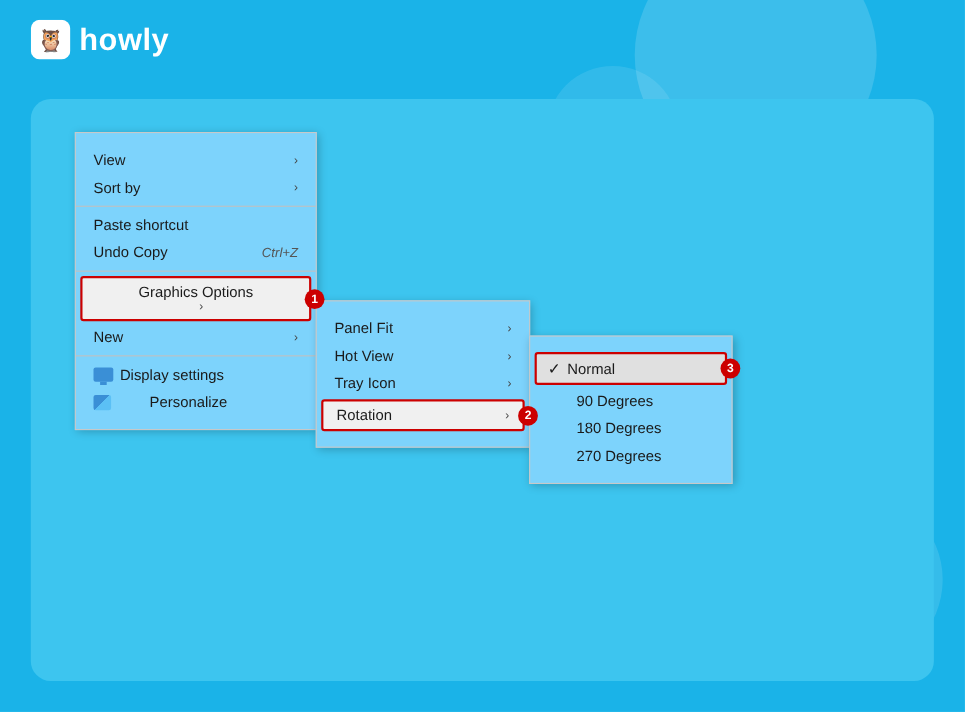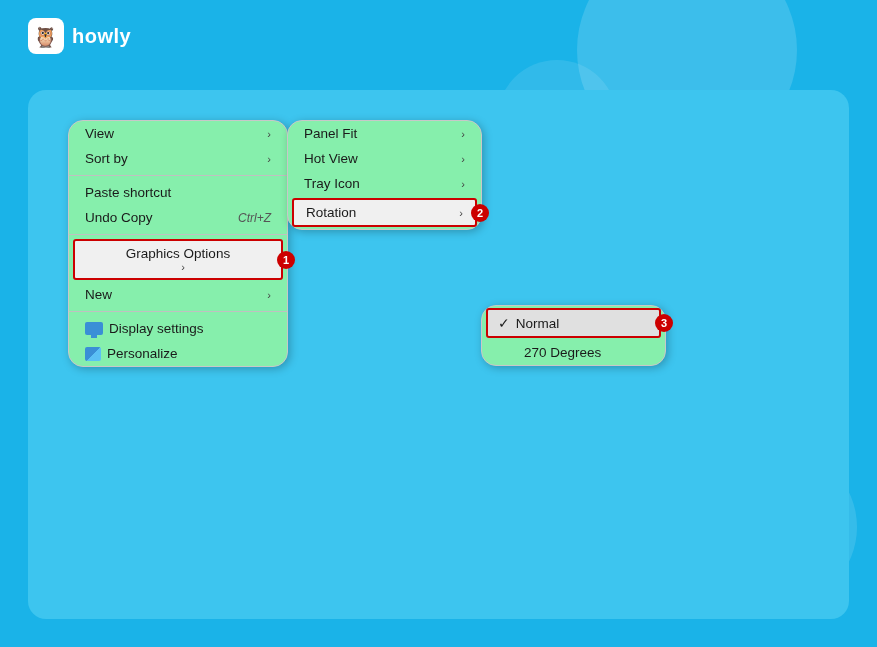--- a/index.html
+++ b/index.html
@@ -50,21 +50,21 @@
       display: flex;
       align-items: center;
       gap: 8px;
     }
     .logo-icon {
       width: 36px;
       height: 36px;
     }
     .logo-text {
       color: white;
-      font-size: 20px;
+      font-size: 28px;
       font-weight: 700;
       letter-spacing: 0.5px;
     }
 
     
     .content-area {
       position: absolute;
       top: 90px;
       left: 28px;
       right: 28px;
@@ -77,26 +77,26 @@
     .menus-container {
       position: absolute;
       top: 30px;
       left: 40px;
       display: flex;
       align-items: flex-start;
     }
 
     
     .context-menu {
-      background: #86efac;
+      background: #7dd3fc;
       border: 1px solid #c8c8c8;
-      border-radius: 15px;
+      border-radius: 0;
       box-shadow: 2px 2px 8px rgba(0,0,0,0.25);
       min-width: 220px;
-      padding: 0 0;
+      padding: 12px 0;
       font-size: 13.5px;
       color: #1a1a1a;
     }
 
     .menu-item {
       padding: 5px 16px 5px 16px;
       display: flex;
       align-items: center;
       justify-content: space-between;
       cursor: pointer;
@@ -141,20 +141,21 @@
       height: 18px;
       border-radius: 50%;
       display: flex;
       align-items: center;
       justify-content: center;
       z-index: 10;
     }
 
     
     .submenu-1 {
+      margin-top: 153px;
       margin-left: -1px;
       min-width: 195px;
     }
 
     
     .submenu-2 {
       margin-top: 185px;
       margin-left: -1px;
       min-width: 185px;
     }
@@ -260,21 +261,21 @@
       <hr class="menu-divider">
 
       <div class="menu-item">
         <span style="display:flex;align-items:center;">
           <span class="display-icon"></span>
           <span>Display settings</span>
         </span>
       </div>
 
       <div class="menu-item">
-        <span style="display:flex;align-items:center;">
+        <span style="display:flex;align-items:center;gap:29px;">
           <span class="personalize-icon"></span>
           <span>Personalize</span>
         </span>
       </div>
     </div>
 
     <div class="context-menu submenu-1">
 
       <div class="menu-item">
         <span>Panel Fit</span>
@@ -303,21 +304,33 @@
     <div class="context-menu submenu-2">
 
       <div class="menu-item with-outline normal-item-selected" style="position:relative; margin: 2px 4px; padding: 5px 10px; background:#e0e0e0;">
         <span style="display:flex;align-items:center;">
           <span class="check-mark">✓</span>
           <span>Normal</span>
         </span>
         <div class="badge" style="right:-14px; top:50%; transform:translateY(-50%);">3</div>
       </div>
 
-
+      <div class="menu-item">
+        <span style="display:flex;align-items:center;">
+          <span style="width:20px;margin-right:6px;"></span>
+          <span>90 Degrees</span>
+        </span>
+      </div>
+
+      <div class="menu-item">
+        <span style="display:flex;align-items:center;">
+          <span style="width:20px;margin-right:6px;"></span>
+          <span>180 Degrees</span>
+        </span>
+      </div>
 
       <div class="menu-item">
         <span style="display:flex;align-items:center;">
           <span style="width:20px;margin-right:6px;"></span>
           <span>270 Degrees</span>
         </span>
       </div>
     </div>
 
   </div>

